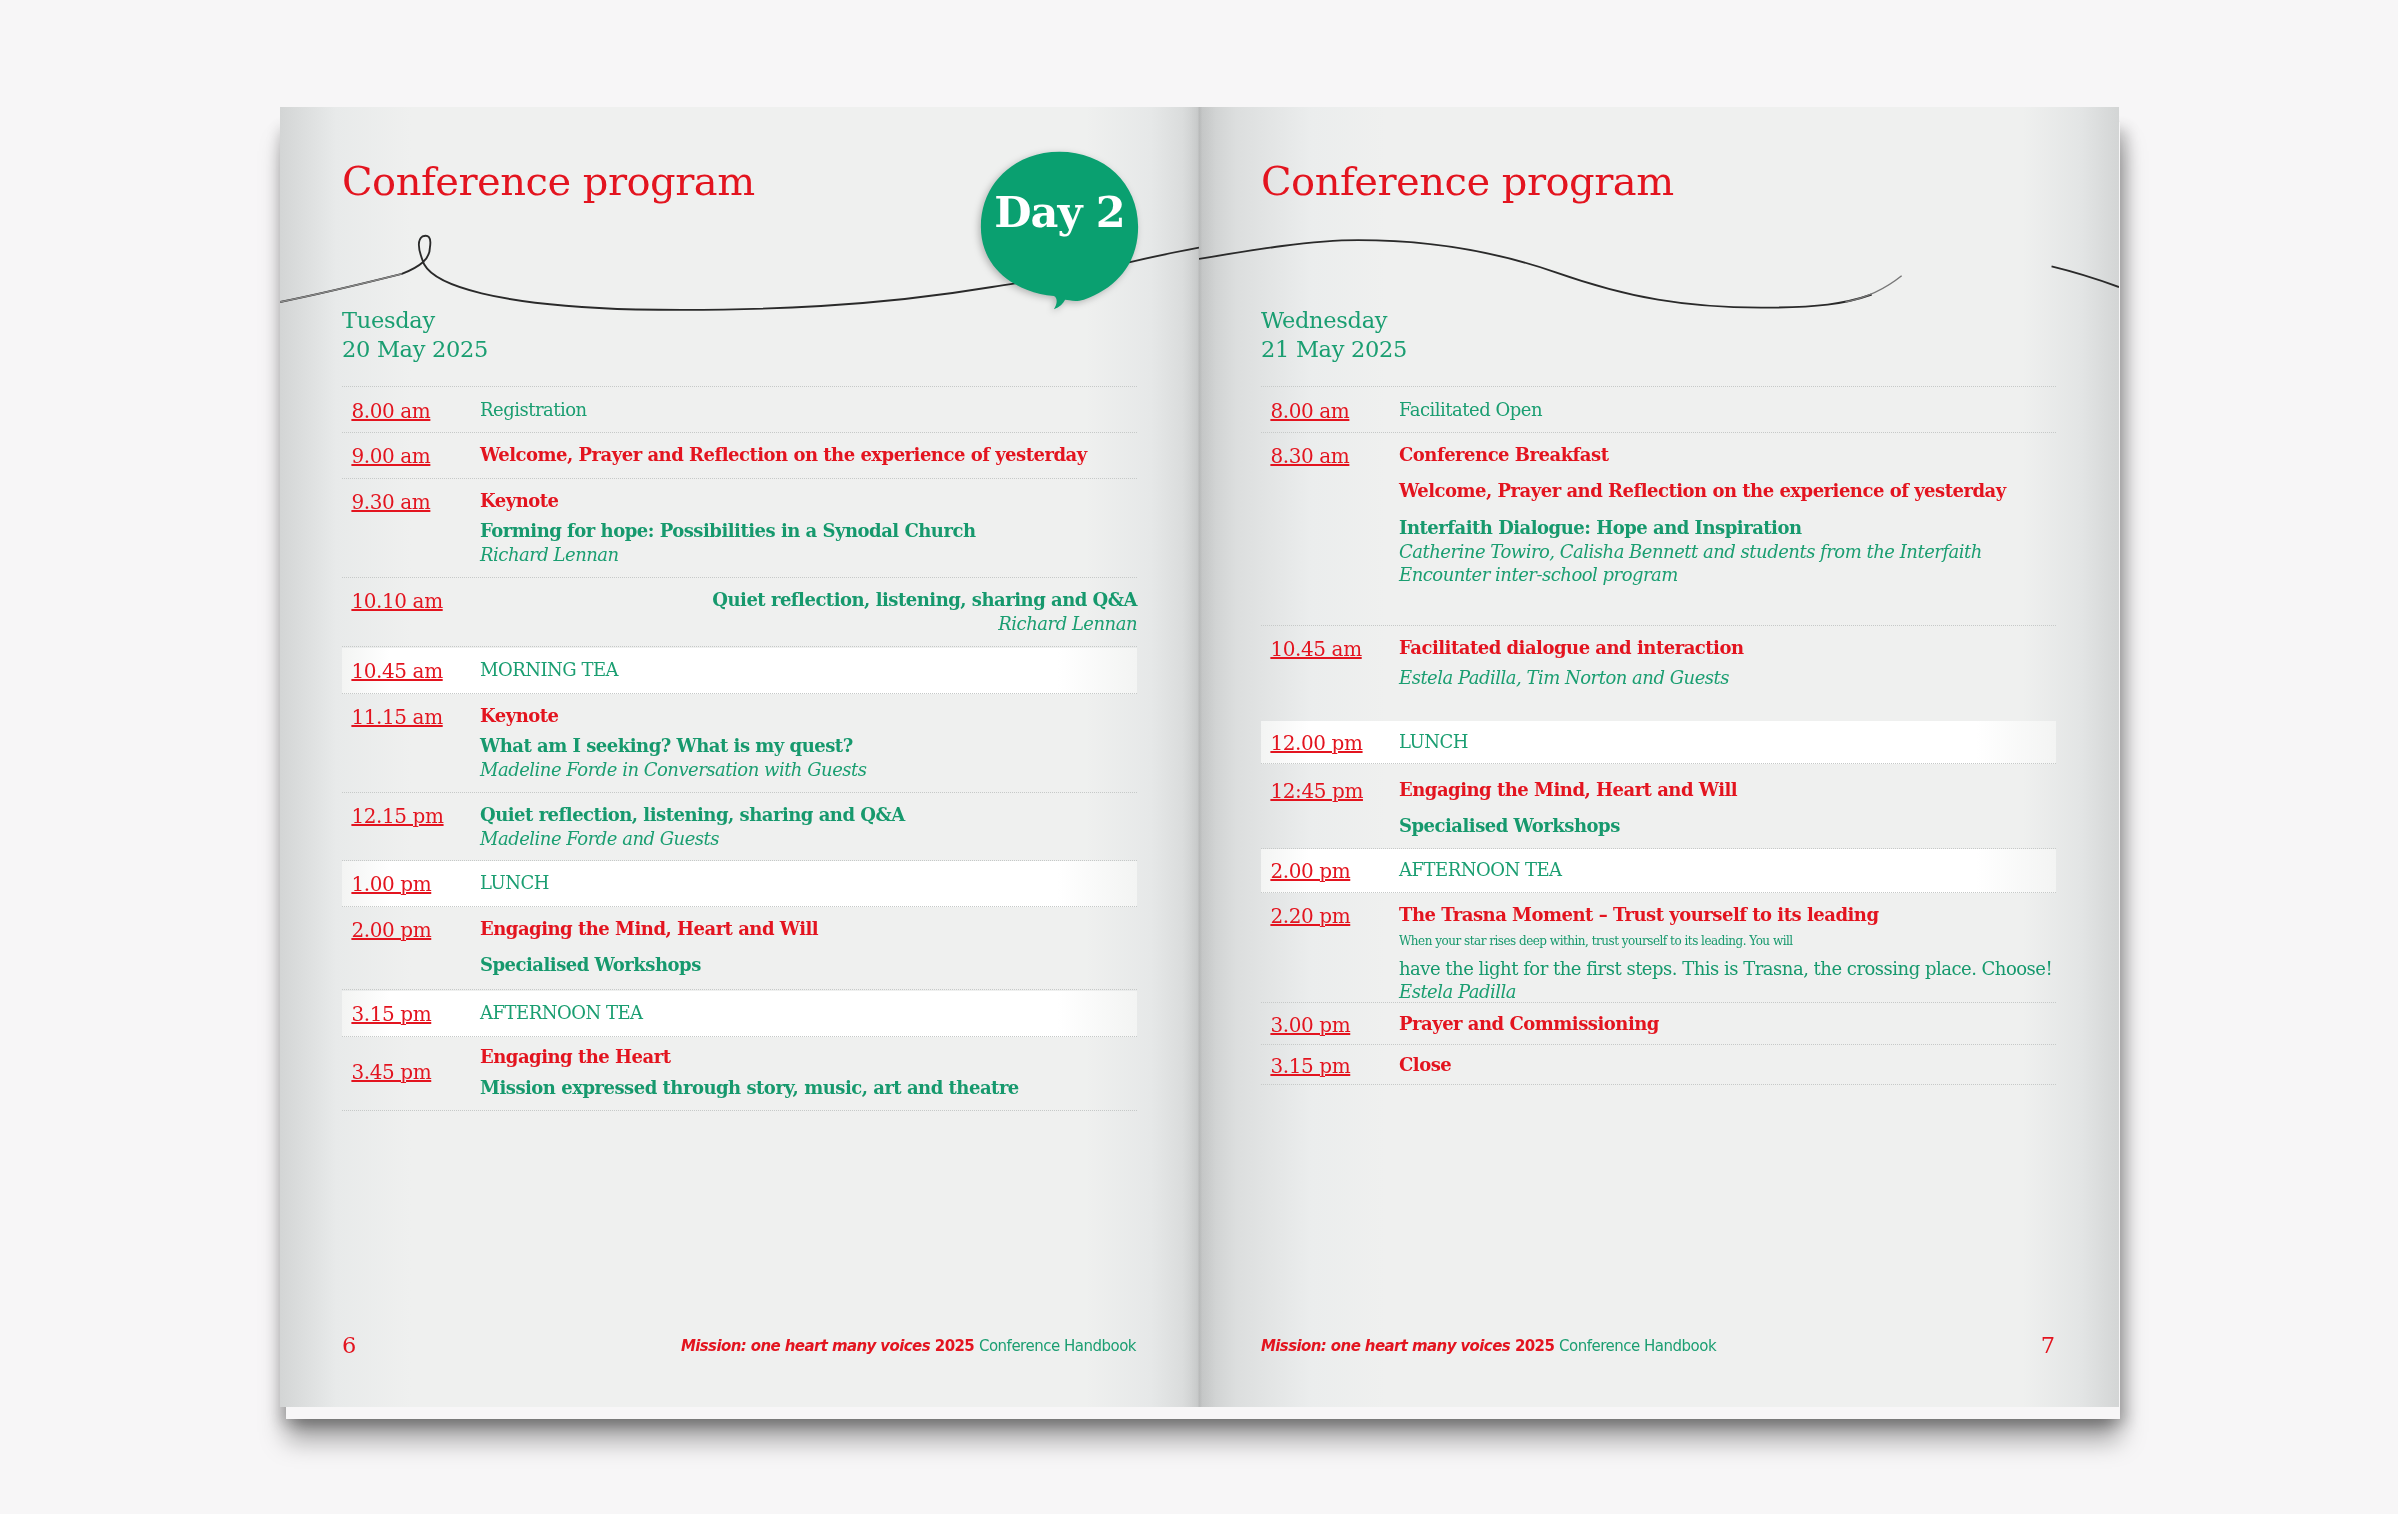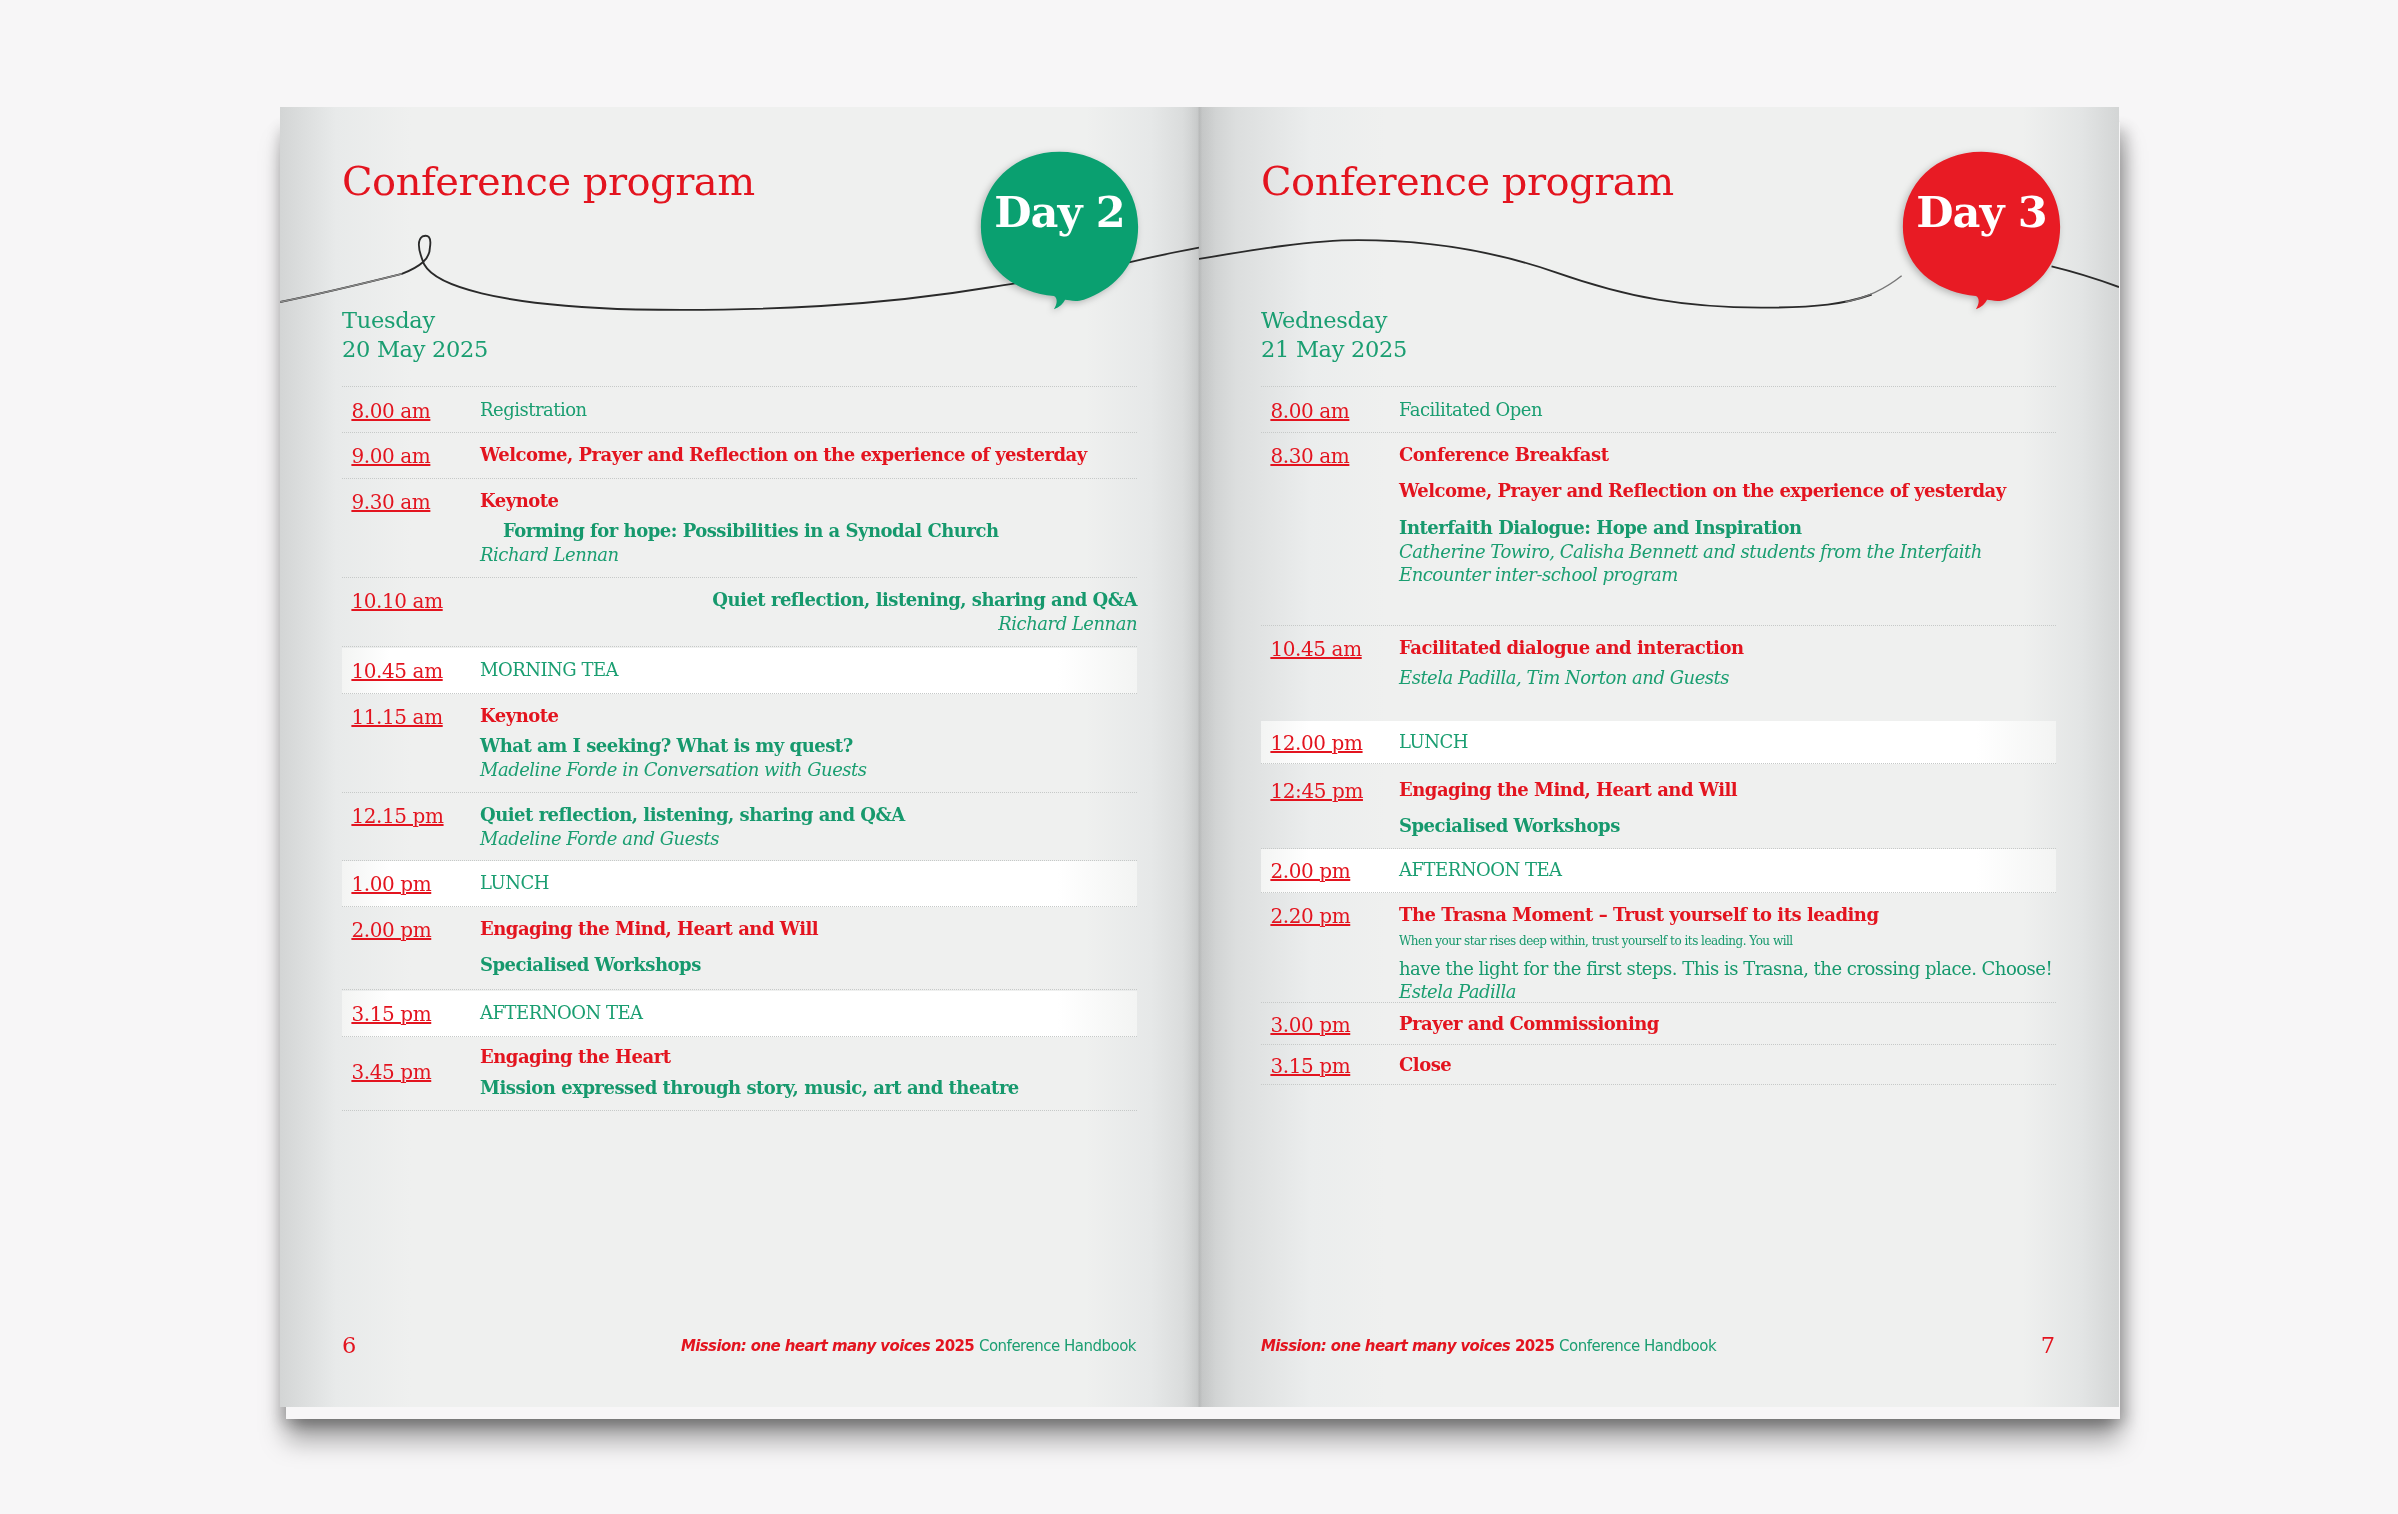--- a/index.html
+++ b/index.html
@@ -104,21 +104,21 @@
     <div class="row" style="top:326px; height:46px;">
       <span class="time" style="top:11.2px;">9.00 am</span>
       <div class="content" style="top:11.2px;">
         <span class="line t-red">Welcome, Prayer and Reflection on the experience of yesterday</span>
       </div>
     </div>
     <div class="row" style="top:372px; height:99px;">
       <span class="time" style="top:11.2px;">9.30 am</span>
       <div class="content" style="top:11.2px;">
         <span class="line t-red" style="height:30px;">Keynote</span>
-        <span class="line t-green" style="height:23.4px;margin-left:23px;">Forming for hope: Possibilities in a Synodal Church</span>
+        <span class="line t-green" style="height:23.4px;">Forming for hope: Possibilities in a Synodal Church</span>
         <span class="line t-italic">Richard Lennan</span>
       </div>
     </div>
     <div class="row" style="top:471px; height:69px;text-align:right;">
       <span class="time" style="top:11.2px;">10.10 am</span>
       <div class="content" style="top:11.2px;">
         <span class="line t-green" style="height:23.4px;">Quiet reflection, listening, sharing and Q&amp;A</span>
         <span class="line t-italic">Richard Lennan</span>
       </div>
     </div>
@@ -181,26 +181,20 @@
 
 <div class="page page-right">
   <svg class="swirl" width="920" height="375" viewBox="0 0 982 400">
     <path d="M0,162 C60,152 120,142 170,142 C240,142 310,152 380,176 C460,204 520,214 600,214 C660,214 690,210 718,200" stroke="#2a2a2a" stroke-width="2" fill="none"></path>
     <path d="M690,208 C710,204 730,196 750,180" stroke="#777" stroke-width="1.5" fill="none"></path>
     <path d="M910,170 C935,176 960,184 982,192" stroke="#2a2a2a" stroke-width="2" fill="none"></path>
   </svg>
 
   <h1 class="page-title" style="left:62px;">Conference program</h1>
 
-  <div class="bubble" style="left:702px;">
-    <svg width="161" height="161" viewBox="0 0 172 172">
-      <path d="M86,2 C134,2 170,36 170,82 C170,122 146,148 112,160 C102,163 96,160 92,160 C90,164 86,168 80,170 C84,164 84,158 80,156 C38,152 2,126 2,82 C2,36 38,2 86,2 Z" fill="#e81b24"></path>
-    </svg>
-    <div class="bubble-label">Day 3</div>
-  </div>
 
   <div class="date-block" style="left:62px;">
     <div>Wednesday</div>
     <div>21 May 2025</div>
   </div>
 
   <div class="schedule" style="left:62px; width:795px; top:0;">
     <div class="row first-line" style="top:279px; height:47px;">
       <span class="time" style="top:12px;">8.00 am</span>
       <div class="content" style="top:12px;">

